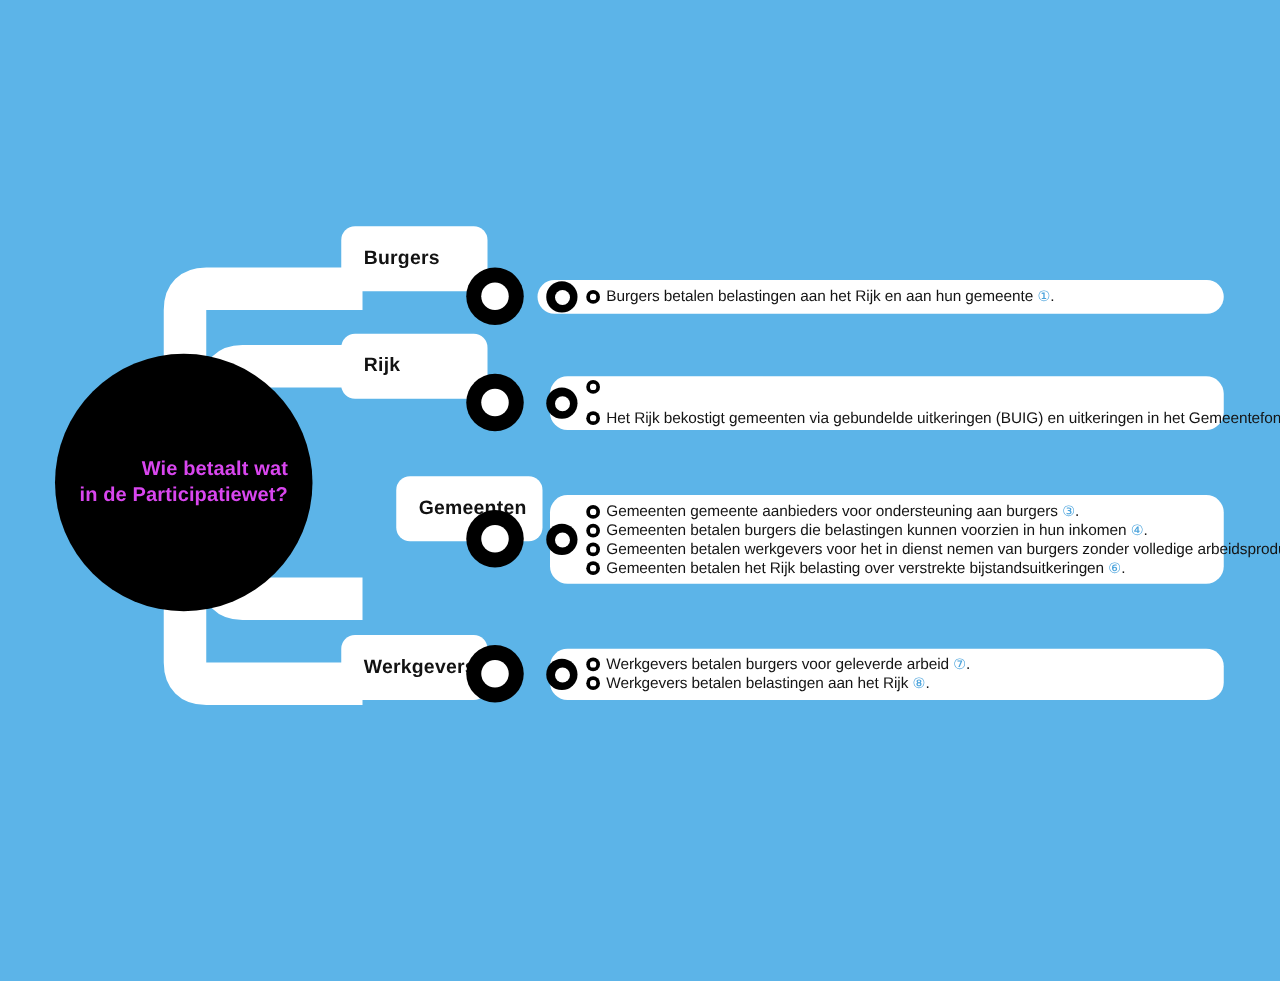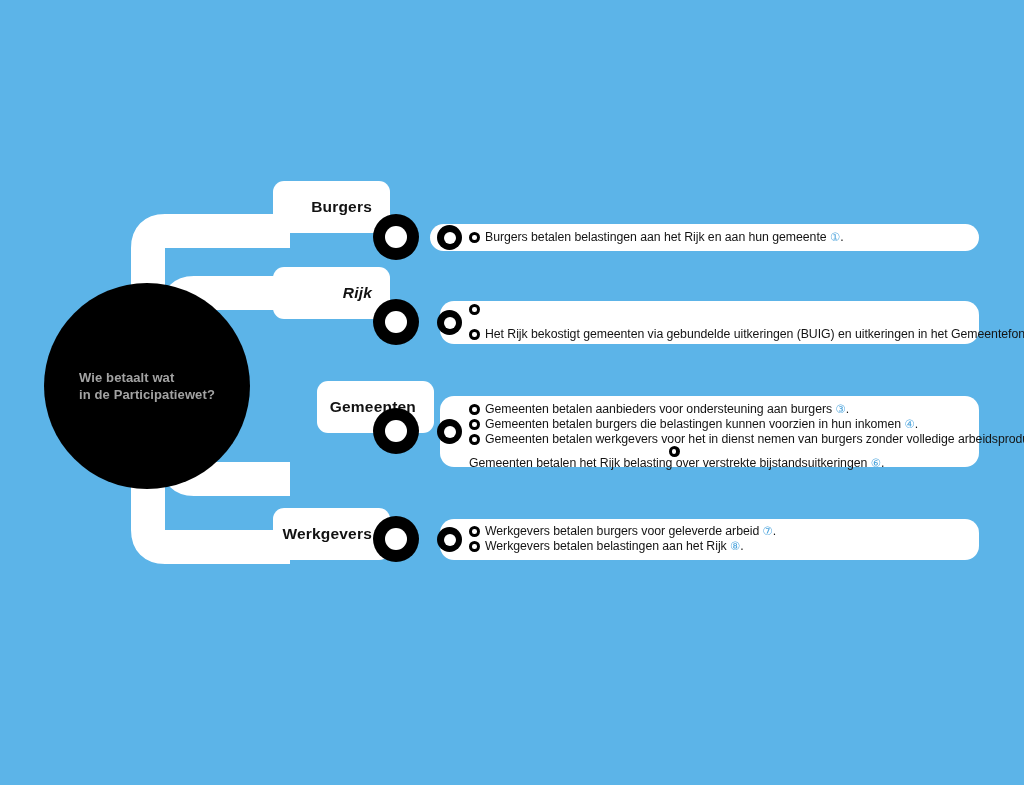--- a/index.html
+++ b/index.html
@@ -16,31 +16,31 @@
   
   .hub{
     position:absolute;
     left:44px;top:283px;
     width:206px;height:206px;
     background:#000;border-radius:50%;
     display:flex;align-items:center;justify-content:center;
     z-index:6;
   }
   .hub-text{
-    color:#a3a3a3;font-weight:bold;font-size:13px;line-height:1.32;
-    text-align:left;letter-spacing:.1px;
+    color:#d946ef;font-weight:bold;font-size:16px;line-height:1.32;
+    text-align:right;letter-spacing:.1px;
   }
 
   
   .label-box{
     position:absolute;
     background:#fff;
     border-radius:11px;
     height:52px;
-    display:flex;align-items:center;justify-content:flex-end;
+    display:flex;align-items:center;justify-content:flex-start;
     z-index:5;
     box-sizing:border-box;
     padding:16px 18px;
   }
   .label-box span{
     font-weight:bold;font-size:15.5px;color:#121212;letter-spacing:.2px;
   }
 
   
   .donut-lg{
@@ -130,21 +130,21 @@
   <div class="donut-md" style="left:437px;top:225px;"></div>
 
   <div class="bullet-row" style="left:469px;top:229px;">
     <span class="bullet-dot"></span>
     <span class="bullet-text">
       <span>Burgers betalen belastingen aan het Rijk en aan hun gemeente</span>
       <span class="ref">①</span><span>.</span>
     </span>
   </div>
 
-  <div class="label-box" style="left:273px;top:267px;width:117px;font-style:italic;">
+  <div class="label-box" style="left:273px;top:267px;width:117px;">
     <span>Rijk</span>
   </div>
 
   <div class="panel multi" style="left:440px;top:301px;width:539px;height:43px;"></div>
 
   <svg class="layer" viewBox="0 0 1024 785">
     <g stroke="#5cb4e8" stroke-width="3" fill="none" stroke-linecap="round">
       <path d="M418,322.5 L452,322.5"></path>
       <path d="M452,322.5 L456,322.5 Q461,322.5 461,317.5 L461,315 Q461,310 466,310 L470,310"></path>
       <path d="M452,322.5 L456,322.5 Q461,322.5 461,327.5 L461,330 Q461,335 466,335 L470,335"></path>
@@ -180,39 +180,39 @@
       <path d="M452,431.5 L456,431.5 Q461,431.5 461,436.5 L461,448 Q461,453 466,453 L470,453"></path>
     </g>
   </svg>
 
   <div class="donut-lg" style="left:373px;top:408px;"></div>
   <div class="donut-md" style="left:437px;top:419px;"></div>
 
   <div class="bullet-row" style="left:469px;top:401px;">
     <span class="bullet-dot"></span>
     <span class="bullet-text">
-      <span>Gemeenten betalen aanbieders voor ondersteuning aan burgers</span>
+      <span>Gemeenten gemeente aanbieders voor ondersteuning aan burgers</span>
       <span class="ref">③</span><span>.</span>
     </span>
   </div>
   <div class="bullet-row" style="left:469px;top:416px;">
     <span class="bullet-dot"></span>
     <span class="bullet-text">
       <span>Gemeenten betalen burgers die belastingen kunnen voorzien in hun inkomen</span>
       <span class="ref">④</span><span>.</span>
     </span>
   </div>
   <div class="bullet-row" style="left:469px;top:431px;">
     <span class="bullet-dot"></span>
     <span class="bullet-text">
       <span>Gemeenten betalen werkgevers voor het in dienst nemen van burgers zonder volledige arbeidsproductiviteit</span>
       
     </span>
   </div>
-  <div class="bullet-row" style="left:469px;top:446px;flex-direction:column;">
+  <div class="bullet-row" style="left:469px;top:446px;">
     <span class="bullet-dot"></span>
     <span class="bullet-text">
       <span>Gemeenten betalen het Rijk belasting over verstrekte bijstandsuitkeringen</span>
       <span class="ref">⑥</span><span>.</span>
     </span>
   </div>
 
   <div class="label-box" style="left:273px;top:484px;width:117px;margin-top:24px;">
     <span>Werkgevers</span>
   </div>

